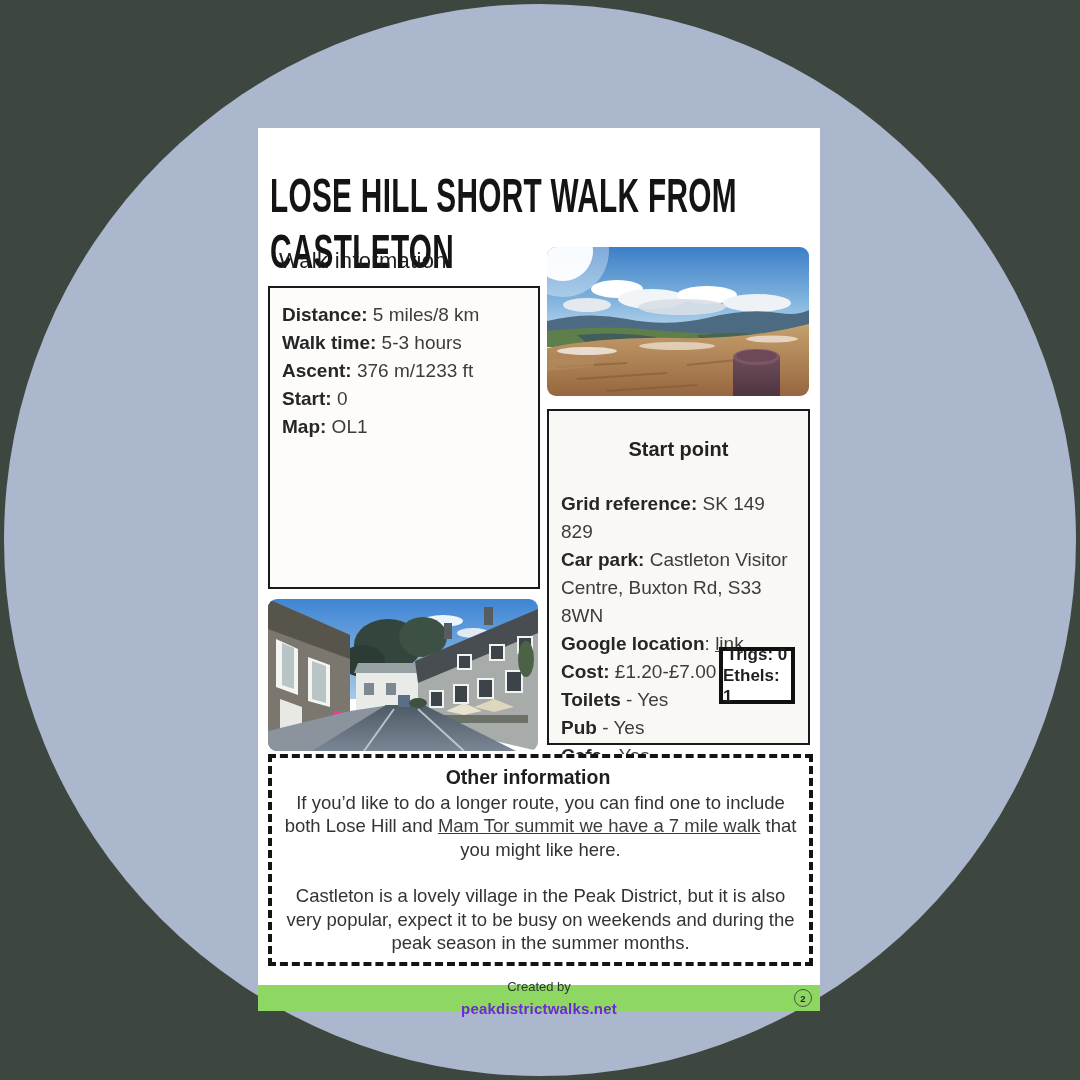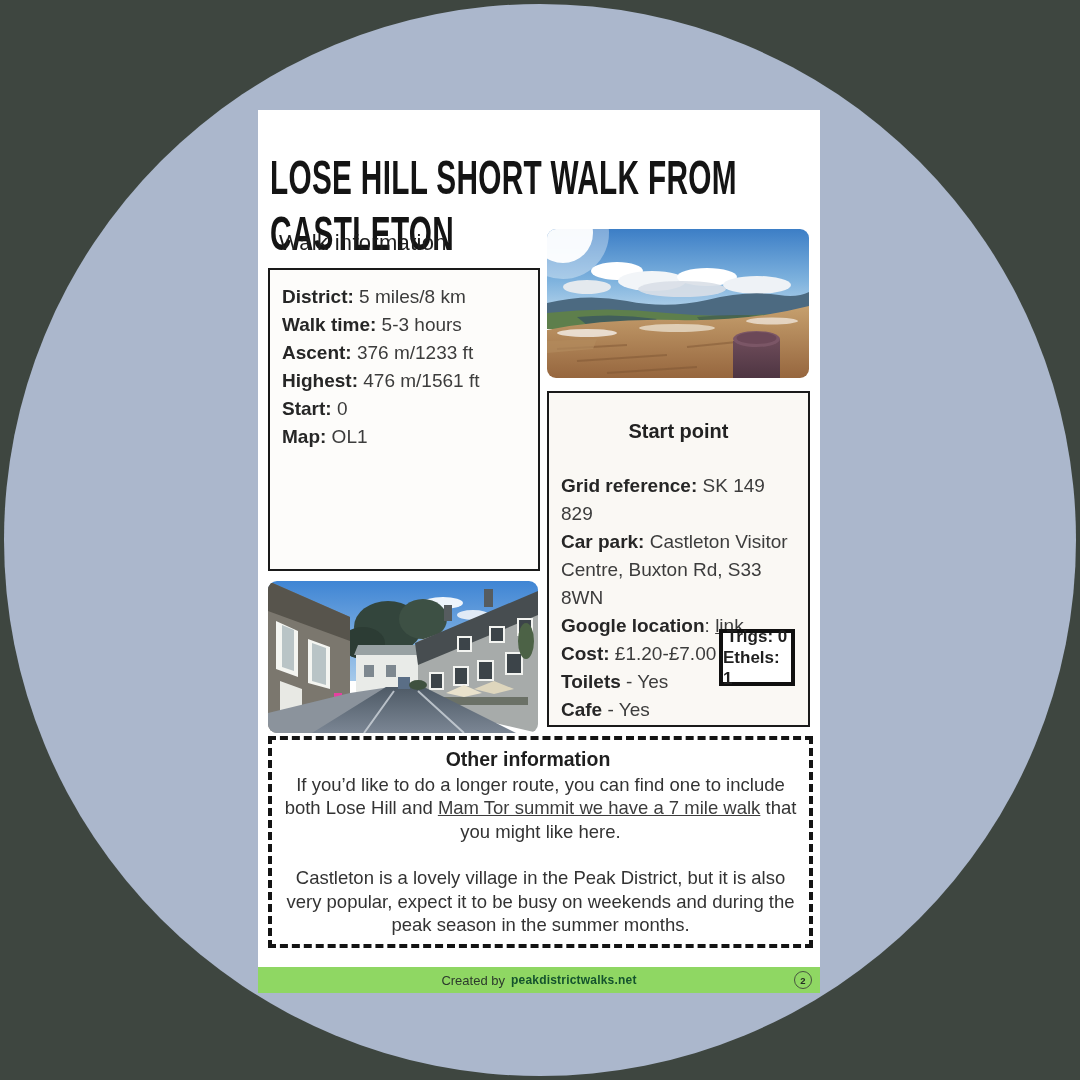--- a/index.html
+++ b/index.html
@@ -6,21 +6,21 @@
   body{
     width:1080px;height:1080px;position:relative;overflow:hidden;
     background:#3e4640;
     font-family:"Liberation Sans",sans-serif;
   }
   .bg-circle{
     position:absolute;left:4px;top:4px;width:1072px;height:1072px;
     border-radius:50%;background:#abb7cc;
   }
   .page{
-    position:absolute;left:258px;top:110px;width:562px;height:883px;
+    position:absolute;left:258px;top:128px;width:562px;height:883px;
     background:#ffffff;
   }
   
   .title{
     position:absolute;left:12px;top:8px;width:920px;
     font-weight:700;font-size:48px;line-height:56px;letter-spacing:.5px;
     color:#141414;transform:scaleX(.62);transform-origin:0 0;
     white-space:nowrap;
   }
   .section-heading{
@@ -62,24 +62,24 @@
     border:4px dashed #141414;box-sizing:border-box;background:#fff;
     text-align:center;font-size:18.5px;line-height:23.5px;color:#333;
     padding-top:8px;
   }
   .other-box .box-heading{font-weight:700;font-size:19.5px;color:#1e1e1e;margin:0;}
   .other-box p{margin:1px auto 0;width:512px;}
   .other-box p.second{margin-top:23px;}
   
   .footer-bar{
     position:absolute;left:0;bottom:0;width:562px;height:26px;
-    background:#8fd763;display:flex;align-items:center;justify-content:center;gap:6px;
+    background:#8fd763;display:flex;align-items:center;justify-content:center;gap:6px;flex-direction:column;
   }
   .created-by{font-size:13px;color:#2c3a2c;}
-  .site-name{font-size:12px;font-weight:700;color:#14532d;letter-spacing:.2px;}
+  .site-name{font-size:15px;font-weight:700;color:#6d28d9;letter-spacing:.2px;}
   .page-circle{
     position:absolute;right:8px;top:4px;width:18px;height:18px;
     border:1.4px solid #47553f;border-radius:50%;box-sizing:border-box;
     display:flex;align-items:center;justify-content:center;
     font-size:9.5px;font-weight:700;color:#232c22;
   }
 </style>
 </head>
 <body>
 
@@ -88,24 +88,23 @@
 <div class="page">
 
   <h1 class="title">
     <div>LOSE HILL SHORT WALK FROM</div>
     <div>CASTLETON</div>
   </h1>
 
   <div class="section-heading">Walk information</div>
 
   <div class="info-box">
-    <div><b>District:</b><span> 5 miles/8 km</span></div>
+    <div><b>Distance:</b><span> 5 miles/8 km</span></div>
     <div><b>Walk time:</b><span> 5-3 hours</span></div>
     <div><b>Ascent:</b><span> 376 m/1233 ft</span></div>
-    <div><b>Highest:</b><span> 476 m/1561 ft</span></div>
     <div><b>Start:</b><span> 0</span></div>
     <div><b>Map:</b><span> OL1</span></div>
   </div>
 
   <div class="photo summit-photo">
     <svg viewBox="0 0 262 149" preserveAspectRatio="none">
       <defs>
         <linearGradient id="sky1" x1="0" y1="0" x2="0" y2="1">
           <stop offset="0" stop-color="#3c7ec6"></stop>
             <stop offset=".55" stop-color="#7fb3de"></stop>
@@ -147,20 +146,21 @@
     </svg>
   </div>
 
   <div class="start-box">
     <p class="box-heading">Start point</p>
     <div><b>Grid reference:</b><span> SK 149 829</span></div>
     <div><b>Car park:</b><span> Castleton Visitor Centre, Buxton Rd, S33 8WN</span></div>
     <div><b>Google location</b><span>: </span><span class="link">link</span></div>
     <div><b>Cost:</b><span> £1.20-£7.00</span></div>
     <div><b>Toilets</b><span> - Yes</span></div>
+    <div><b>Pub</b><span> - Yes</span></div>
     <div><b>Cafe</b><span> - Yes</span></div>
     <div class="counters-box">
       <div>Trigs: 0</div>
       <div>Ethels: 1</div>
     </div>
   </div>
 
   <div class="photo village-photo">
     <svg viewBox="0 0 270 152" preserveAspectRatio="none">
       <defs>

